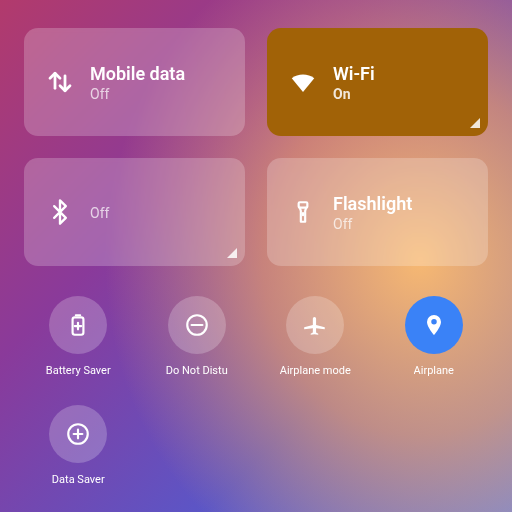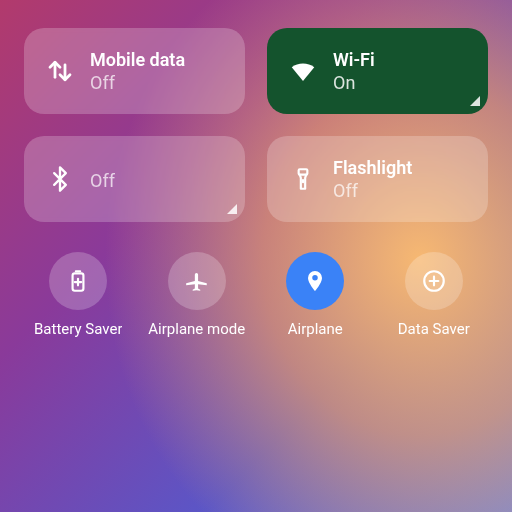--- a/index.html
+++ b/index.html
@@ -14,39 +14,39 @@
   }
   .panel {
     position: absolute; inset: 0;
     padding: 28px 24px 0 24px;
   }
   .tile-row {
     display: flex; gap: 22px; margin-bottom: 22px;
   }
   .tile {
     flex: 1 1 0;
-    height: 86px;
-    border-radius: 20px;
+    height: 108px;
+    border-radius: 14px;
     display: flex; align-items: center;
     padding: 0 12px 0 14px;
     position: relative;
     background: rgba(255,255,255,0.22);
     backdrop-filter: blur(2px);
     cursor: pointer;
   }
-  .tile.on { background: #14532d; }
+  .tile.on { background: #a16207; }
   .tile .ic {
     width: 44px; height: 44px; flex: 0 0 44px;
     display: flex; align-items: center; justify-content: center;
     color: #fff;
   }
   .tile .txt { margin-left: 8px; display: flex; flex-direction: column; }
   .tile .title { font-size: 18px; font-weight: 600; color: #fff; }
-  .tile .sub   { font-size: 18px; color: rgba(255,255,255,0.72); margin-top: 2px; }
-  .tile.on .sub { color: rgba(255,255,255,0.85); }
+  .tile .sub   { font-size: 14px; color: rgba(255,255,255,0.72); margin-top: 2px; }
+  .tile.on .sub { color: rgba(255,255,255,0.85); font-weight: bold; }
   .tile .corner {
     position: absolute; right: 8px; bottom: 8px;
     width: 0; height: 0;
     border-style: solid;
     border-width: 0 0 10px 10px;
     border-color: transparent transparent rgba(255,255,255,0.85) transparent;
   }
   .grid {
     margin-top: 30px;
     display: grid;
@@ -60,21 +60,21 @@
   }
   .qcircle {
     width: 58px; height: 58px; border-radius: 50%;
     background: rgba(255,255,255,0.22);
     display: flex; align-items: center; justify-content: center;
     color: #fff;
   }
   .qitem.on .qcircle { background: #3a82f7; }
   .qlabel {
     margin-top: 10px;
-    font-size: 15px;
+    font-size: 11px;
     color: #fff;
     text-align: left;
     max-width: 100px;
     white-space: nowrap;
     overflow: hidden;
   }
   svg { display: block; }
 </style>
 </head>
 <body>
@@ -146,20 +146,31 @@
               <rect x="7" y="5" width="10" height="16" rx="2"></rect>
               <line x1="10" y1="3" x2="14" y2="3"></line>
               <line x1="12" y1="10" x2="12" y2="16"></line>
               <line x1="9" y1="13" x2="15" y2="13"></line>
             </svg>
       </span>
         </div>
       <span class="qlabel">Battery Saver</span>
     </div>
 
+    <div class="qitem">
+      <div class="qcircle">
+          <span>
+        <svg width="26" height="26" viewBox="0 0 24 24" fill="none" stroke="currentColor" stroke-width="2" stroke-linecap="round">
+              <circle cx="12" cy="12" r="9"></circle>
+              <line x1="7" y1="12" x2="17" y2="12"></line>
+            </svg>
+      </span>
+        </div>
+      <span class="qlabel">Do Not Distu</span>
+    </div>
 
 
     <div class="qitem">
       <div class="qcircle">
           <span>
         <svg width="26" height="26" viewBox="0 0 24 24" fill="currentColor">
               <path d="M21 14l-8-2V6a1.5 1.5 0 0 0-3 0v6l-8 2v2l8-1v4l-2 1v1l3.5-.5L15 21v-1l-2-1v-4l8 1z"></path>
             </svg>
       </span>
         </div>

